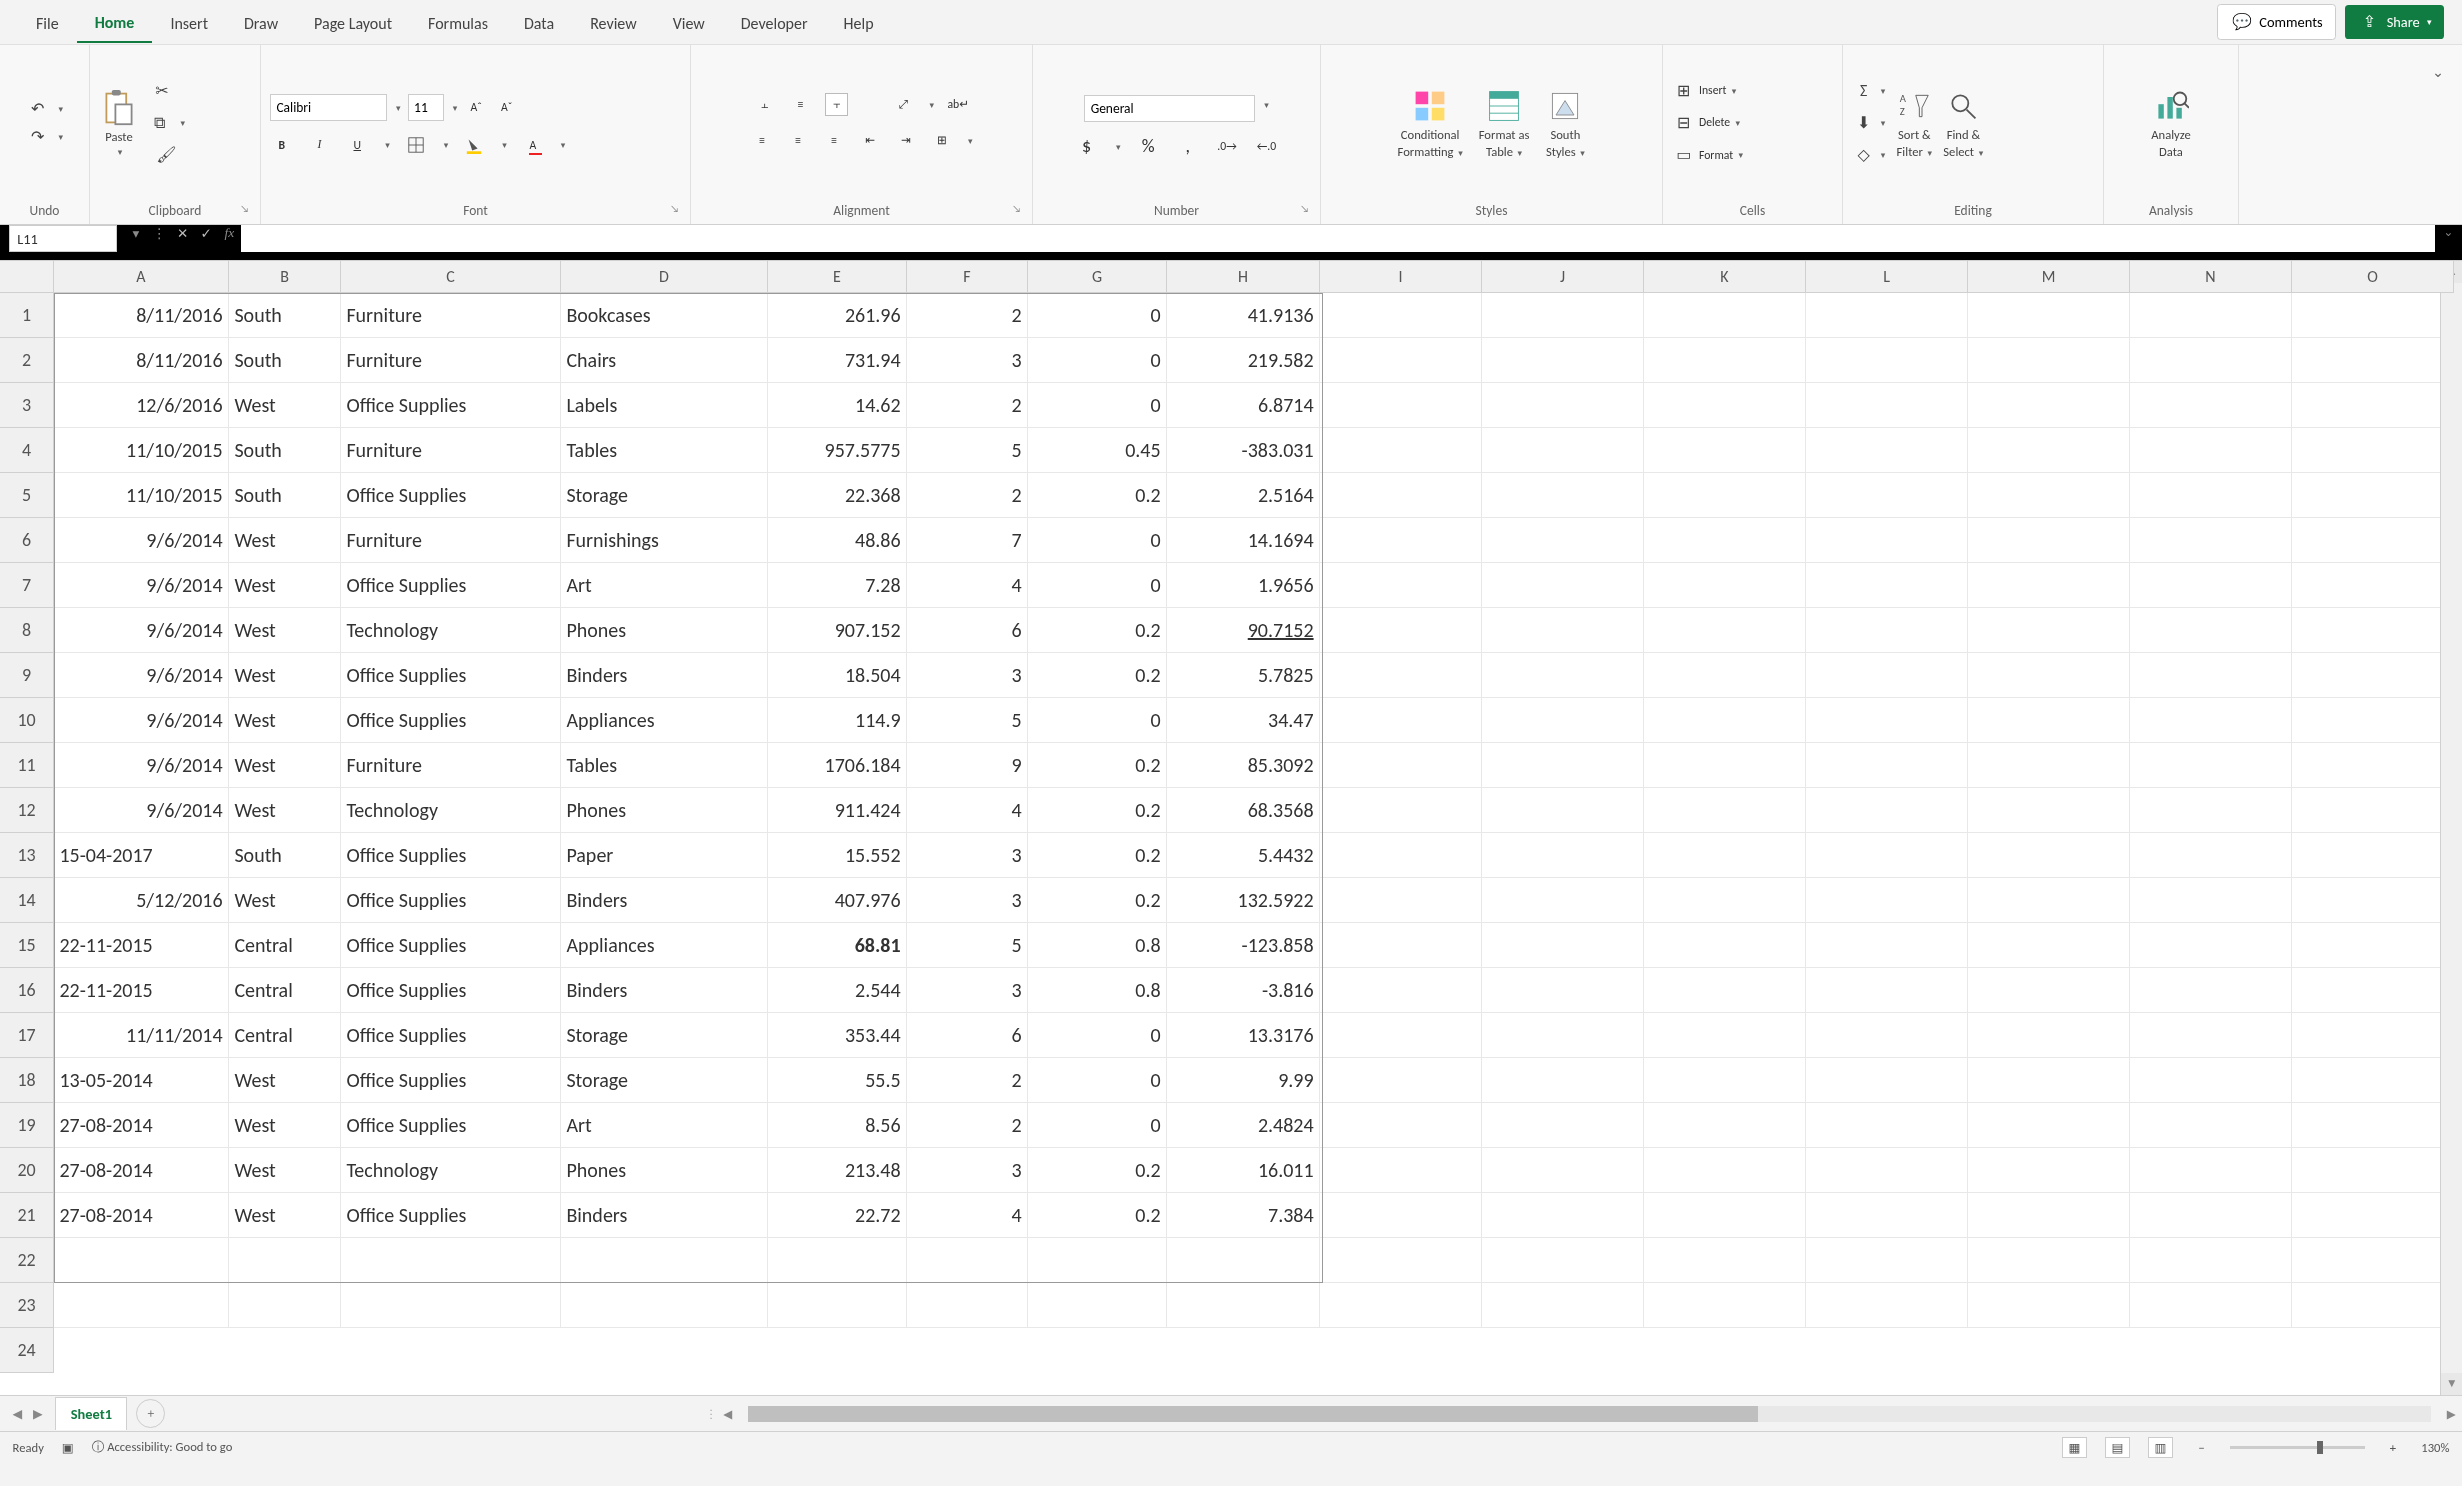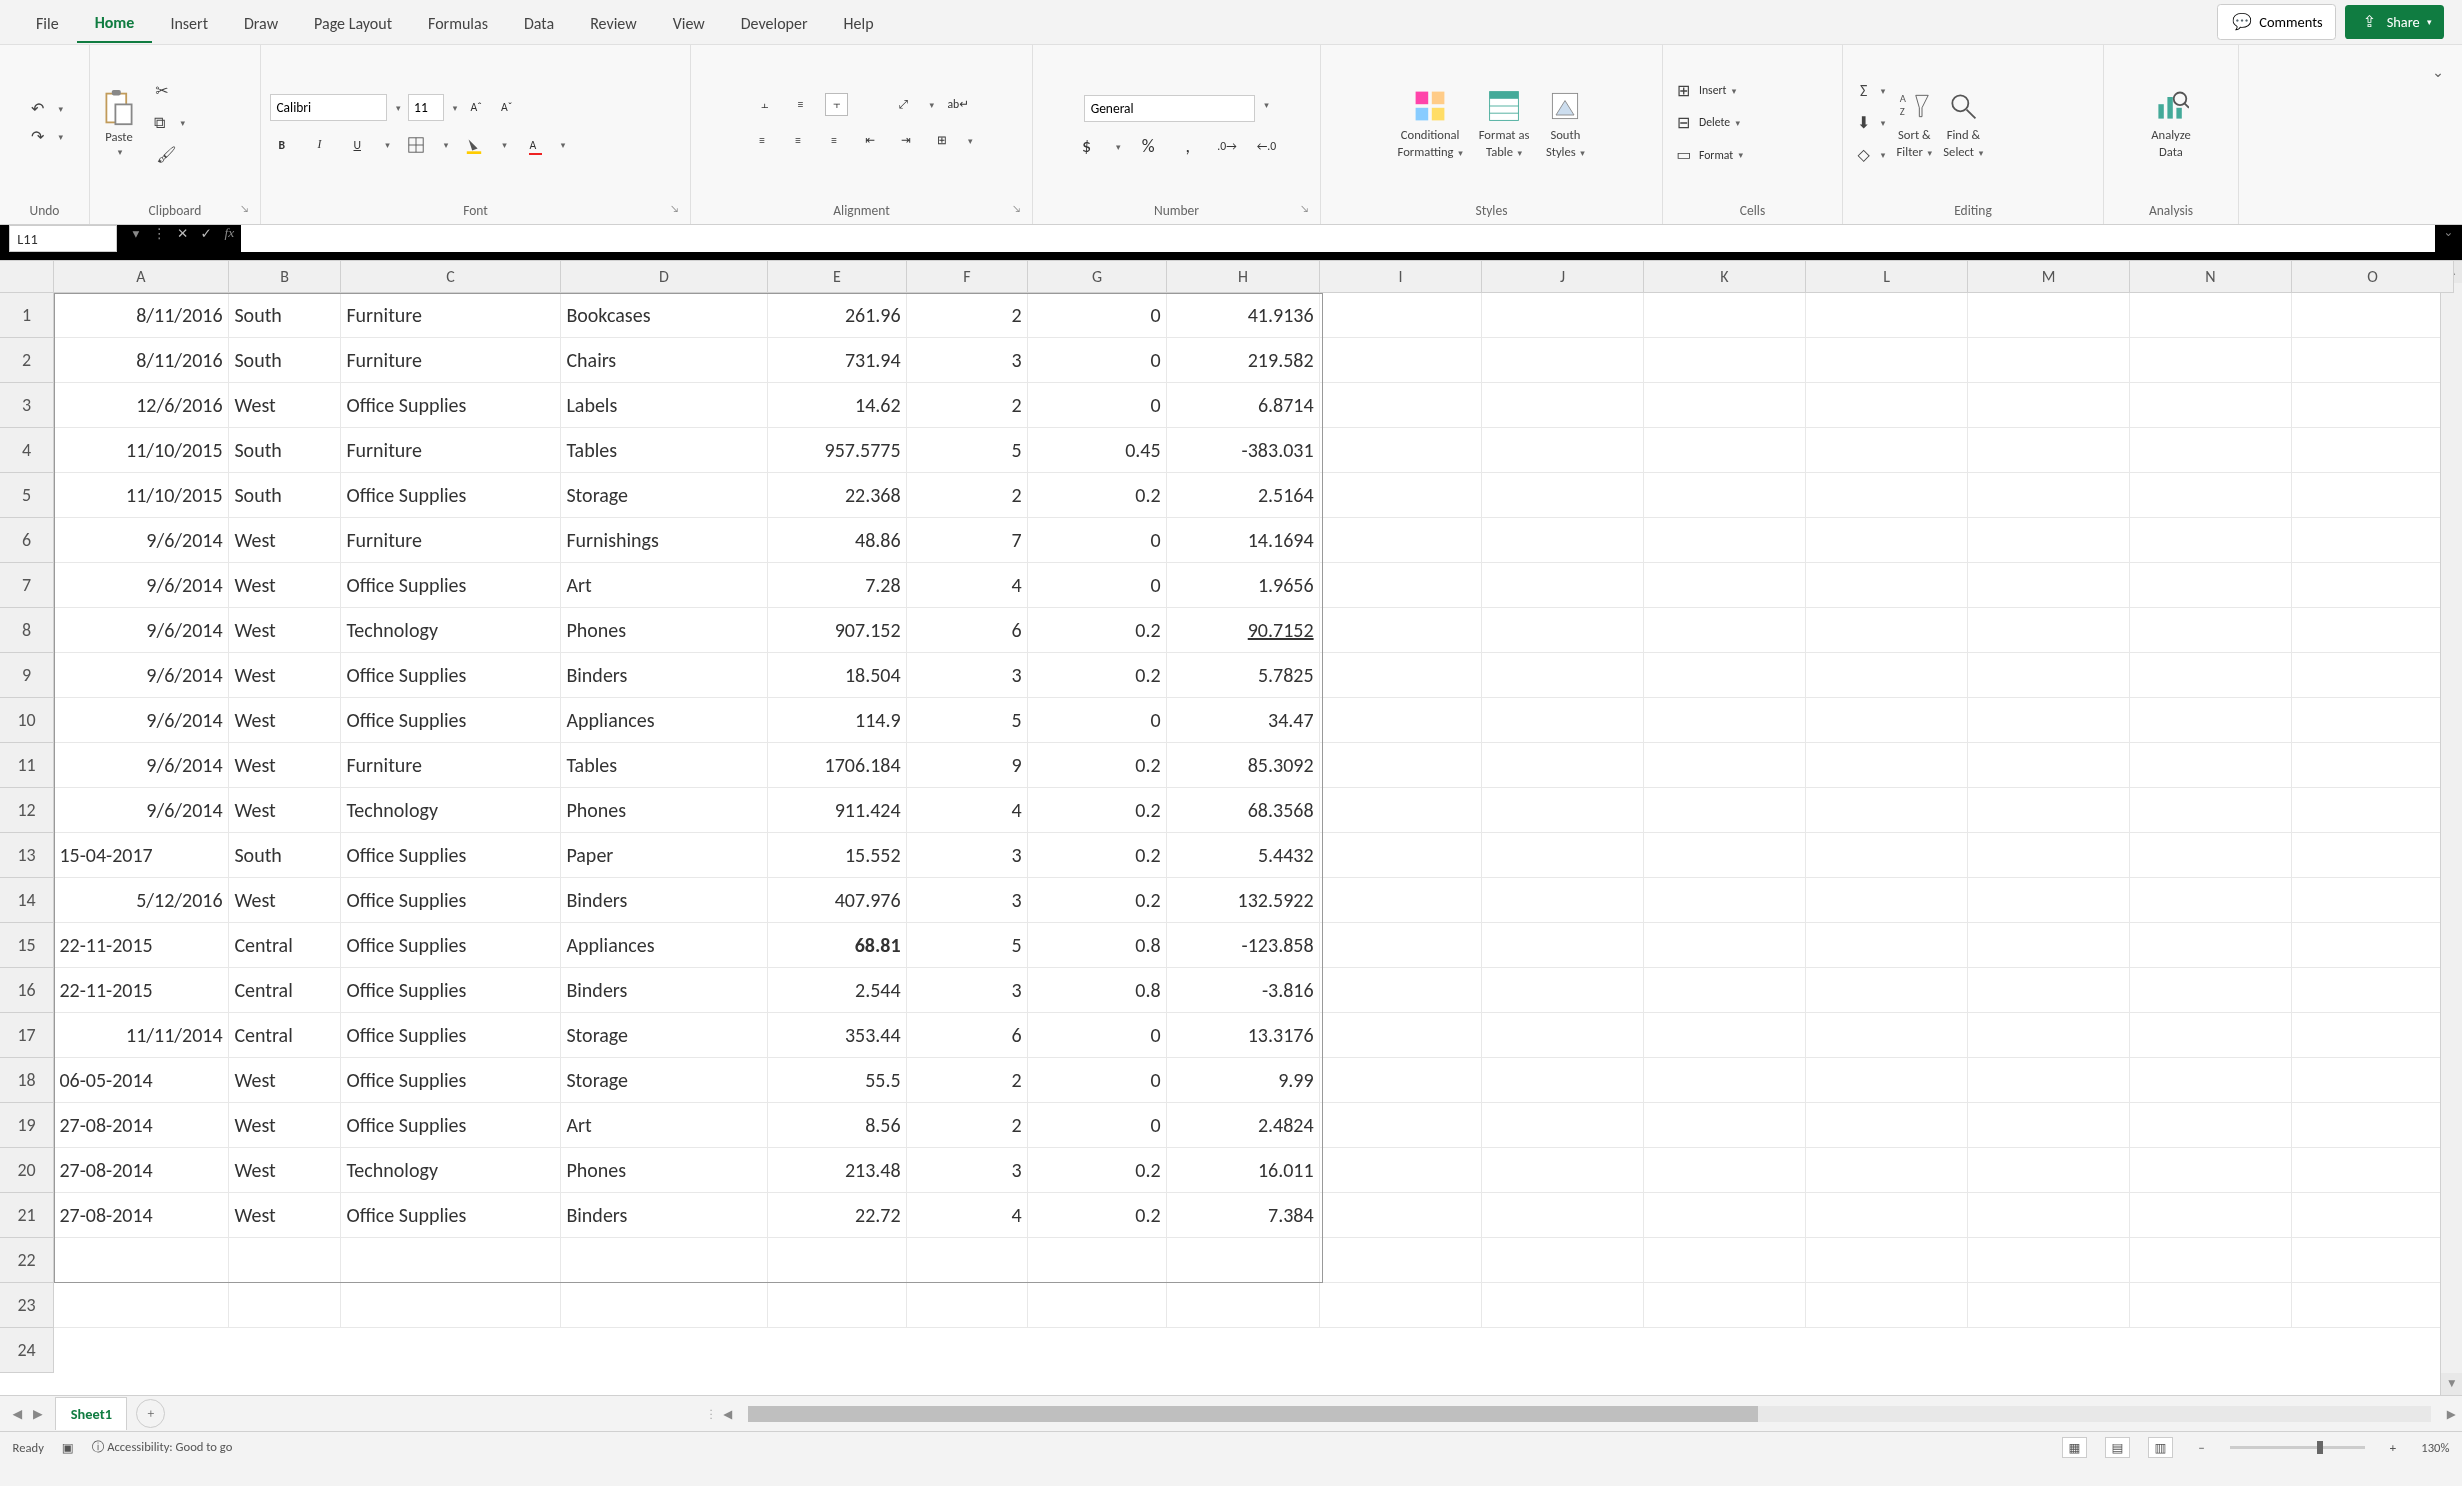--- a/index.html
+++ b/index.html
@@ -694,21 +694,21 @@
         <div class="cell num" style="width: 153px;">13.3176</div>
         <div class="cell num" style="width: 162px;"></div>
         <div class="cell num" style="width: 162px;"></div>
         <div class="cell num" style="width: 162px;"></div>
         <div class="cell num" style="width: 162px;"></div>
         <div class="cell num" style="width: 162px;"></div>
         <div class="cell num" style="width: 162px;"></div>
         <div class="cell num" style="width: 162px;"></div>
       </div>
       <div class="cell-row">
-        <div class="cell txt" style="width: 175px;">06-05-2014</div>
+        <div class="cell txt" style="width: 175px;">13-05-2014</div>
         <div class="cell txt" style="width: 112px;">West</div>
         <div class="cell txt" style="width: 220px;">Office Supplies</div>
         <div class="cell txt" style="width: 207px;">Storage</div>
         <div class="cell num" style="width: 139px;">55.5</div>
         <div class="cell num" style="width: 121px;">2</div>
         <div class="cell num" style="width: 139px;">0</div>
         <div class="cell num" style="width: 153px;">9.99</div>
         <div class="cell num" style="width: 162px;"></div>
         <div class="cell num" style="width: 162px;"></div>
         <div class="cell num" style="width: 162px;"></div>

